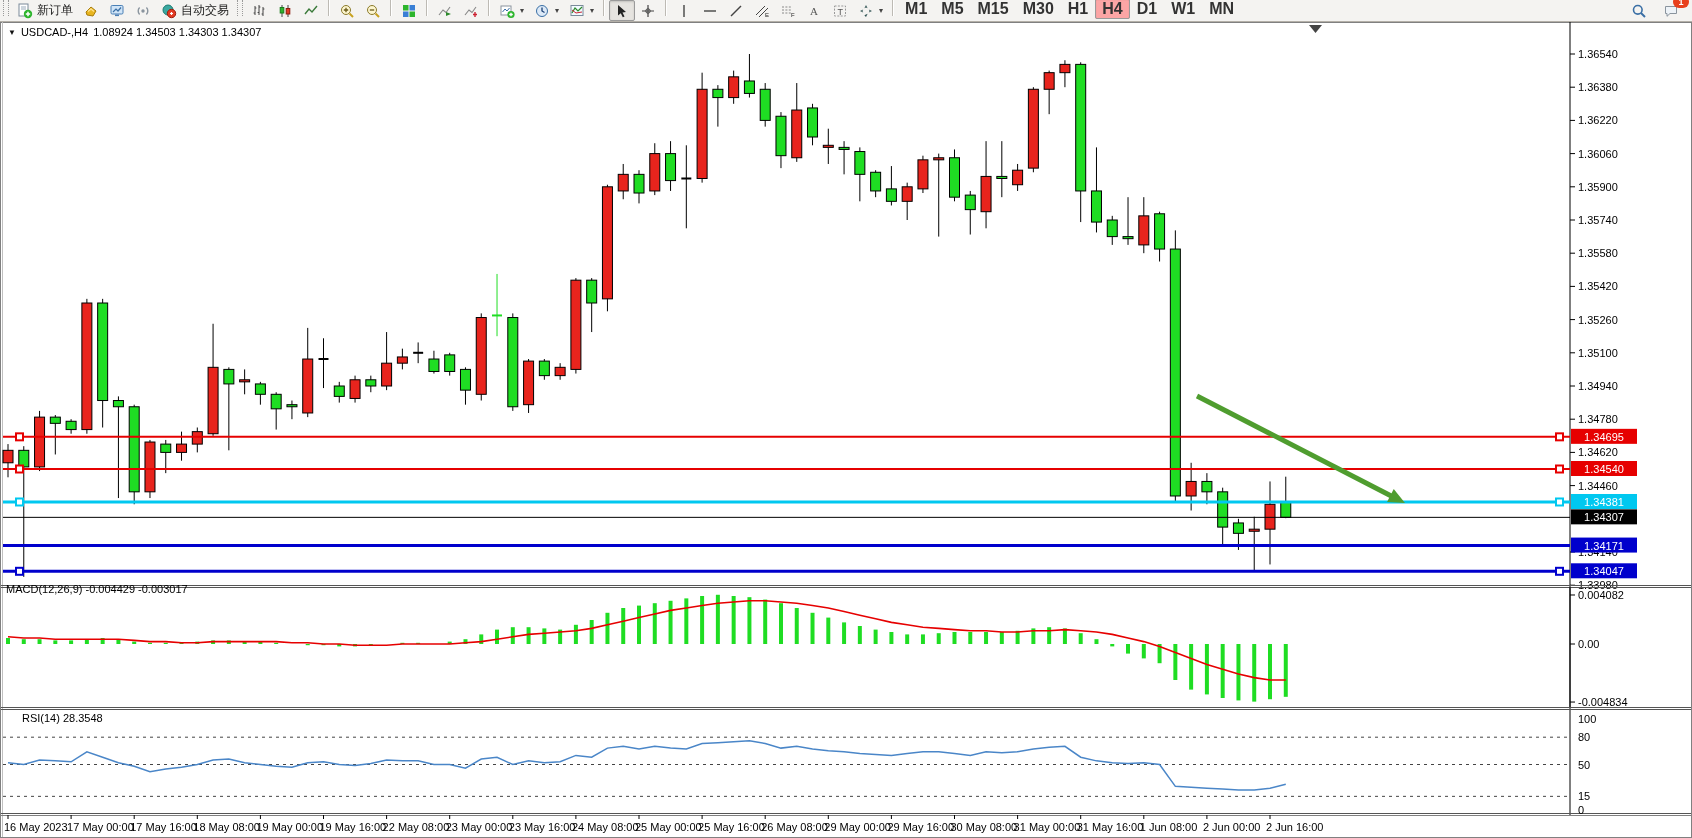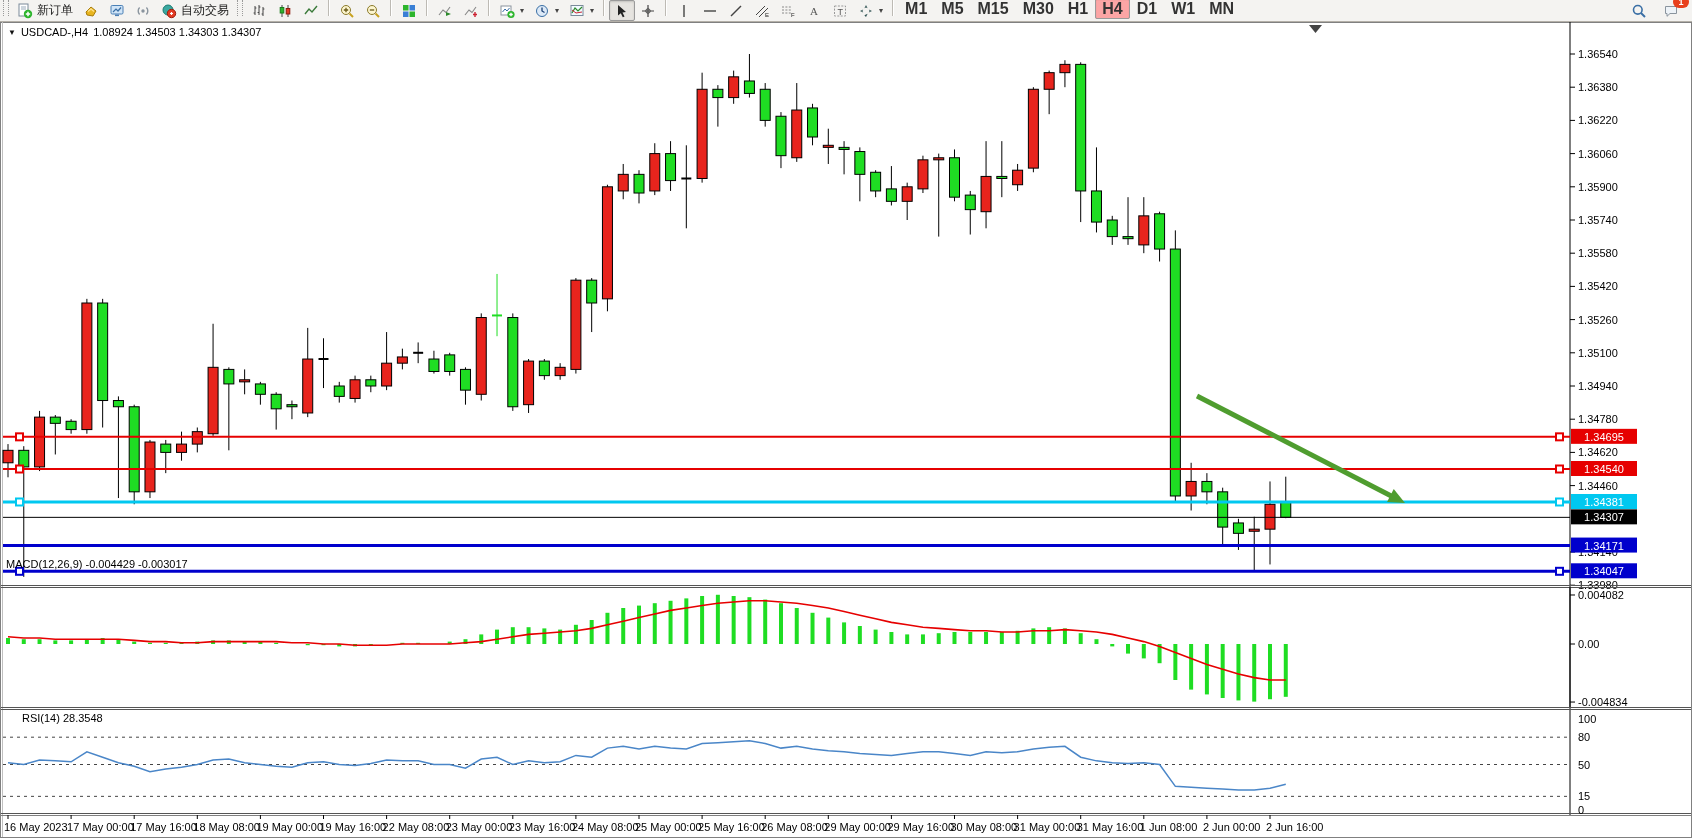--- a/index.html
+++ b/index.html
@@ -17,21 +17,21 @@
   #toolbar-right{margin-left:auto;display:flex;align-items:center;gap:6px;padding-right:8px;}
   .badge{position:absolute;right:-6px;top:-5px;background:#e8401c;color:#fff;border-radius:8px;
     font-size:9px;min-width:12px;height:12px;line-height:12px;text-align:center;padding:0 2px;font-weight:bold;}
   .icon16{width:16px;height:16px;display:inline-block;}
   
   #chartwin{position:absolute;left:0;top:22px;width:1692px;height:816px;background:#fff;}
   #chart-svg{position:absolute;left:0;top:0;}
   .overlay-label{position:absolute;font-size:11px;color:#000;white-space:nowrap;z-index:3;}
   #symbol-header{left:8px;top:4px;display:flex;align-items:center;gap:5px;}
   #oneclick{font-size:8px;color:#111;}
-  #macd-label{left:6px;top:536px;}
+  #macd-label{left:6px;top:561px;}
   #rsi-label{left:22px;top:690px;}
 </style>
 </head>
 <body>
 
 <div id="app">
 
   <div id="toolbar">
     <span class="grip"></span>
 

